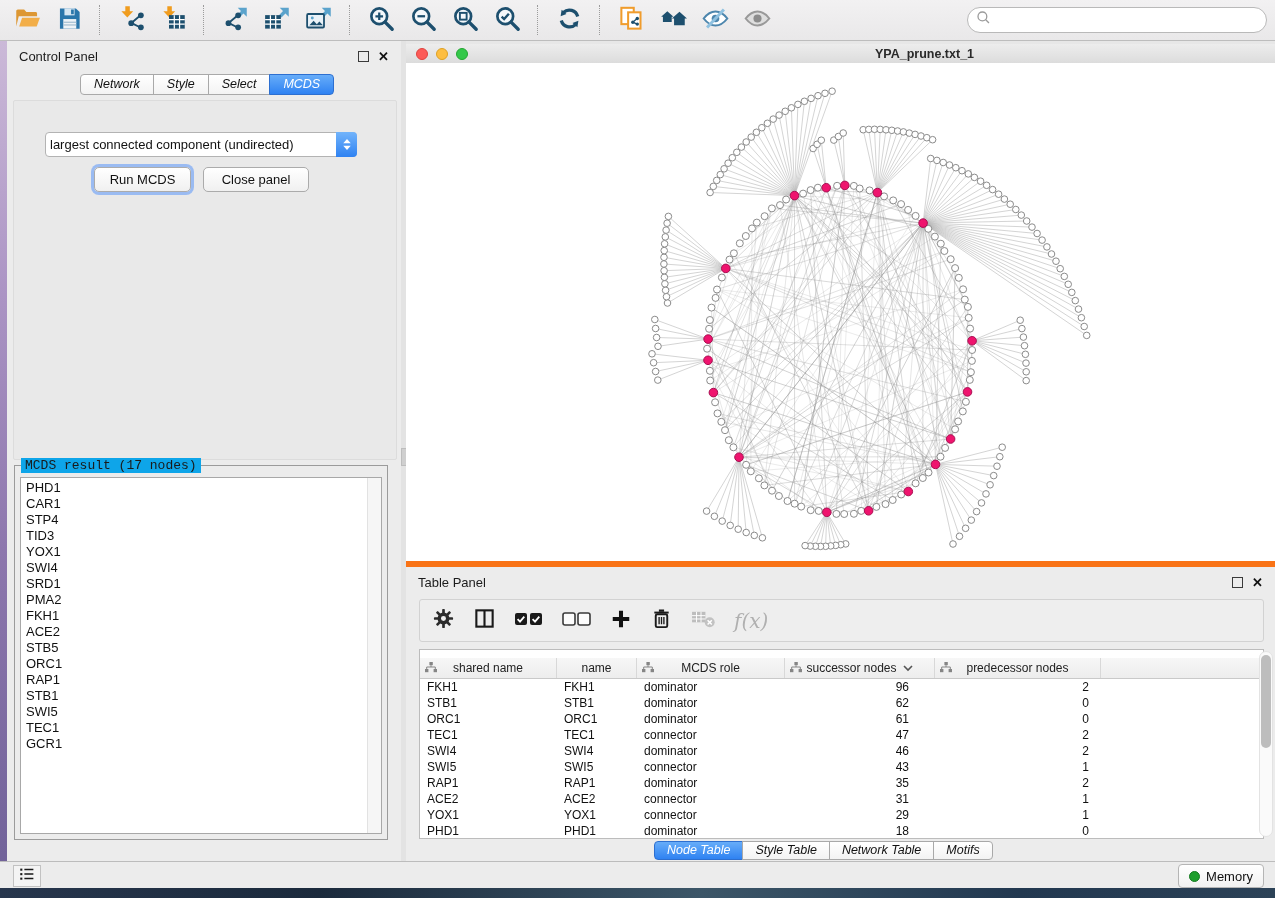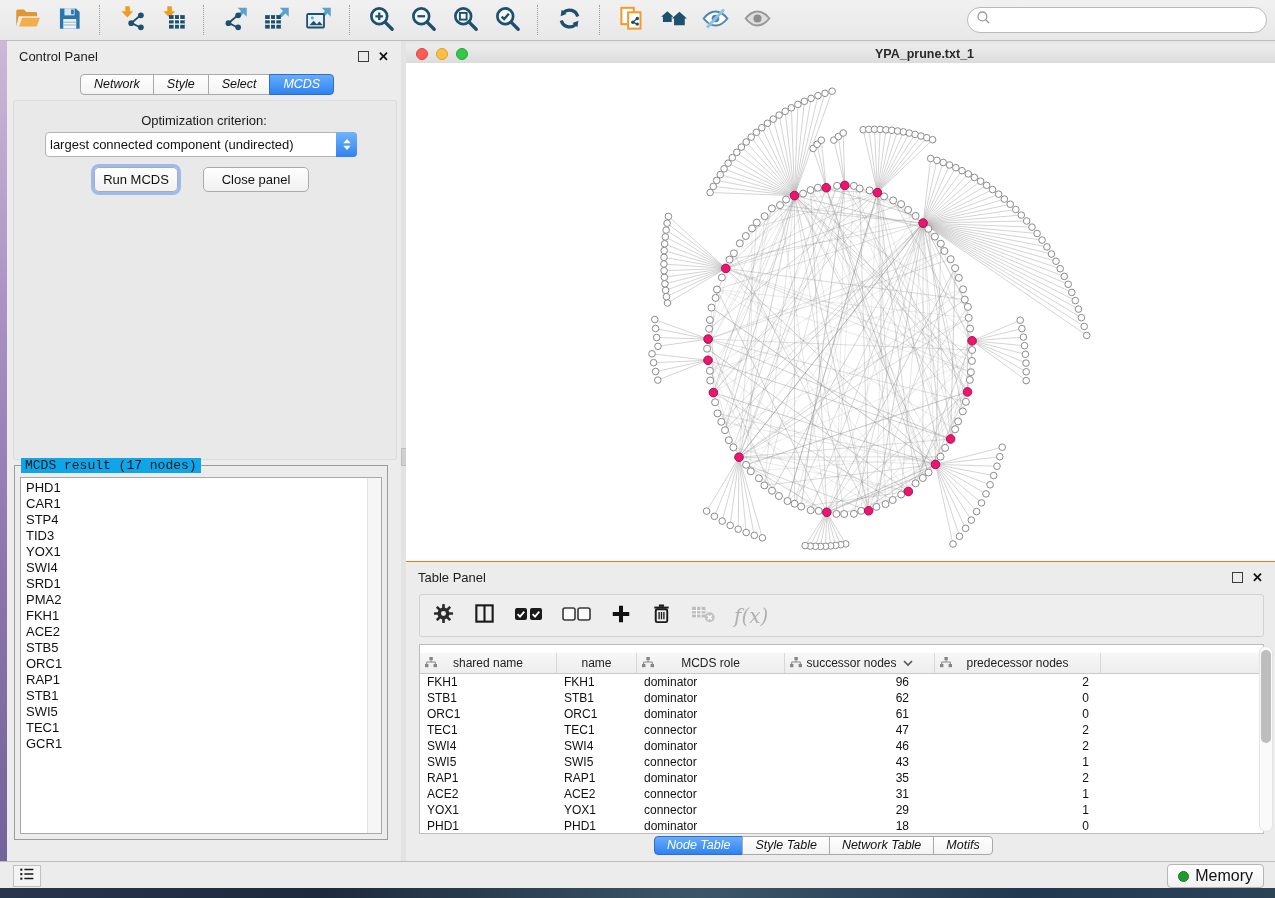--- a/index.html
+++ b/index.html
@@ -34,21 +34,21 @@
   #cp-tabs{left:74px;top:33px;}
   #cp-sub{left:6px;top:59px;width:382px;height:358px;background:#e9e9e9;border:1px solid #dcdcdc;border-radius:2px;}
   #opt-label{left:0;top:72px;width:394px;text-align:center;font-size:13px;color:#1a1a1a;}
   #criterion-select{left:38px;top:91px;width:312px;height:25px;background:#fff;border:1px solid #b3b3b3;border-radius:4px;
     display:flex;align-items:center;box-sizing:border-box;}
   #criterion-select .val{flex:1;font-size:13px;color:#111;padding-left:4px;white-space:nowrap;}
   .stepper{width:21px;height:25px;margin:-1px -1px -1px 0;border-radius:0 4px 4px 0;
     background:linear-gradient(#72b4fb,#2f82f2);display:flex;flex-direction:column;align-items:center;justify-content:center;gap:1px;}
   .cbtn{background:linear-gradient(#ffffff,#f0f0f0);border:1px solid #ababab;border-radius:5px;font-size:13px;color:#111;
     display:flex;align-items:center;justify-content:center;box-sizing:border-box;}
-  #run-btn{left:87px;top:126px;width:84px;height:25px;box-shadow:0 0 0 3px rgba(90,150,250,.55);}
+  #run-btn{left:87px;top:126px;width:97px;height:25px;box-shadow:0 0 0 3px rgba(90,150,250,.55);}
   #close-btn{left:196px;top:126px;width:106px;height:25px;}
   #mcds-fieldset{left:7px;top:424px;width:372px;height:373px;border:1px solid #9b9b9b;}
   #mcds-legend{left:6px;top:-8px;background:#0ea5e9;padding:0 4px;font-size:13px;color:#1a1a1a;font-family:Liberation Mono, monospace;}
   #mcds-list{left:5px;top:11px;right:5px;bottom:5px;background:#fff;border:1px solid #a8a8a8;overflow:hidden;}
   #mcds-items{position:absolute;left:0;top:2px;right:14px;}
   .mcds-item{font-size:13px;color:#111;line-height:16px;padding-left:5px;}
   #mcds-scroll{position:absolute;top:0;right:0;bottom:0;width:13px;background:#f6f6f6;border-left:1px solid #e2e2e2;}
   
   #splitter-v{left:401px;top:41px;width:5px;height:820px;background:#e3e3e3;border-right:1px solid #9e9e9e;}
   #splitter-v .knob{position:absolute;left:0;top:407px;width:4px;height:16px;background:#cfcfcf;border:1px solid #bdbdbd;}
@@ -57,21 +57,21 @@
   #net-titlebar{position:absolute;left:0;top:3px;width:100%;height:19px;background:linear-gradient(#ededed,#dcdcdc);
     border-bottom:1px solid #b4b4b4;display:flex;align-items:center;}
   .tl{width:12px;height:12px;border-radius:50%;margin-left:8px;display:inline-block;box-sizing:border-box;}
   .tl.red{background:#fc5b57;border:1px solid #e0443e;margin-left:10px;}
   .tl.yel{background:#fdbe41;border:1px solid #dfa123;}
   .tl.grn{background:#34c84a;border:1px solid #24a732;}
   #net-title{position:absolute;left:0;right:0;text-align:center;font-size:12.5px;font-weight:bold;color:#2a2a2a;}
   #net-canvas{position:absolute;left:0;top:22px;width:869px;height:498px;background:#fff;}
   #net-canvas svg{position:absolute;left:0;top:0;}
   
-  #table-panel{left:406px;top:561px;width:869px;height:300px;background:#ececec;border-top:1px solid #f97316;box-sizing:border-box;}
+  #table-panel{left:406px;top:561px;width:869px;height:300px;background:#ececec;border-top:6px solid #f97316;box-sizing:border-box;}
   #tp-toolbar{position:absolute;left:13px;top:32px;width:845px;height:43px;background:#eeeeee;border:1px solid #d2d2d2;
     border-radius:3px;display:flex;align-items:center;padding-left:12px;box-sizing:border-box;gap:18px;}
   .tp-ic{display:flex;align-items:center;justify-content:center;}
   .fx{font-family:"DejaVu Serif",serif;font-style:italic;font-size:20px;color:#b0b0b0;}
   #tbl{position:absolute;left:13px;top:82px;width:845px;height:190px;background:#fff;border:1px solid #bcbcbc;box-sizing:border-box;overflow:hidden;}
   #tbl-header{display:flex;height:20px;background:linear-gradient(#f7f7f7,#ededed);border-bottom:1px solid #c9c9c9;margin-top:8px;}
   .th{position:relative;display:flex;align-items:center;justify-content:center;font-size:12px;color:#222;
     border-right:1px solid #d8d8d8;box-sizing:border-box;}
   .th .hicon{position:absolute;left:5px;top:4px;}
   .th .sort{margin-left:6px;display:flex;}
@@ -82,21 +82,21 @@
   #tbl-vscroll{position:absolute;right:2px;top:84px;width:14px;height:186px;background:#fafafa;
     border:1px solid #e3e3e3;border-radius:7px;box-sizing:border-box;}
   #tbl-vscroll .thumb{position:absolute;left:1px;top:3px;width:10px;height:93px;background:#bdbdbd;border-radius:6px;}
   #tp-tabs{position:absolute;left:249px;top:274px;}
   #tp-tabs .t{padding:1px 12px;font-size:12.5px;}
   
   #status-bar{left:0;top:861px;width:1275px;height:27px;background:#ececec;border-top:1px solid #bcbcbc;box-sizing:border-box;}
   #list-btn{position:absolute;left:13px;top:3px;width:26px;height:20px;background:#f4f4f4;border:1px solid #c2c2c2;
     display:flex;align-items:center;justify-content:center;}
   #memory-btn{position:absolute;right:11px;top:2px;height:22px;background:linear-gradient(#ffffff,#f1f1f1);
-    border:1px solid #b5b5b5;border-radius:4px;display:flex;align-items:center;gap:6px;padding:0 10px;font-size:16px;color:#111;}
+    border:1px solid #b5b5b5;border-radius:4px;display:flex;align-items:center;gap:6px;padding:0 10px;font-size:13px;color:#111;}
   #memory-btn .dot{width:11px;height:11px;border-radius:50%;background:#1d9e2c;border:1px solid #157a20;box-sizing:border-box;}
 </style>
 </head>
 <body>
 
 <div id="main-toolbar" class="abs">
   <div class="tbtn">
       <span><svg viewBox="0 0 24 24" width="27" height="27">
           <path d="M2 19V5.5C2 4.7 2.6 4 3.4 4H9l2 2.2h8.2c.8 0 1.3.6 1.3 1.4V10H4.2z" fill="#dd9733"></path>
           <path d="M4.6 19l2.6-7.6H23L20.2 19z" fill="#f2ae49"></path>
@@ -256,21 +256,20 @@
       <span class="close-x">✕</span>
     </span>
   </div>
   <div id="cp-tabs" class="abs seg">
     <span class="t first">Network</span>
     <span class="t">Style</span>
     <span class="t">Select</span>
     <span class="t last sel">MCDS</span>
   </div>
   <div id="cp-sub" class="abs"></div>
-  <div id="opt-label" class="abs">Optimization criterion:</div>
   <div id="criterion-select" class="abs">
     <span class="val">largest connected component (undirected)</span>
     <span class="stepper">
       <svg viewBox="0 0 16 8" width="12" height="6">
           <path d="M3 7l5-5.6L13 7z" fill="#fff"></path>
         </svg>
       <svg viewBox="0 0 16 8" width="12" height="6">
           <path d="M3 1l5 5.6L13 1z" fill="#fff"></path>
         </svg>
     </span>

